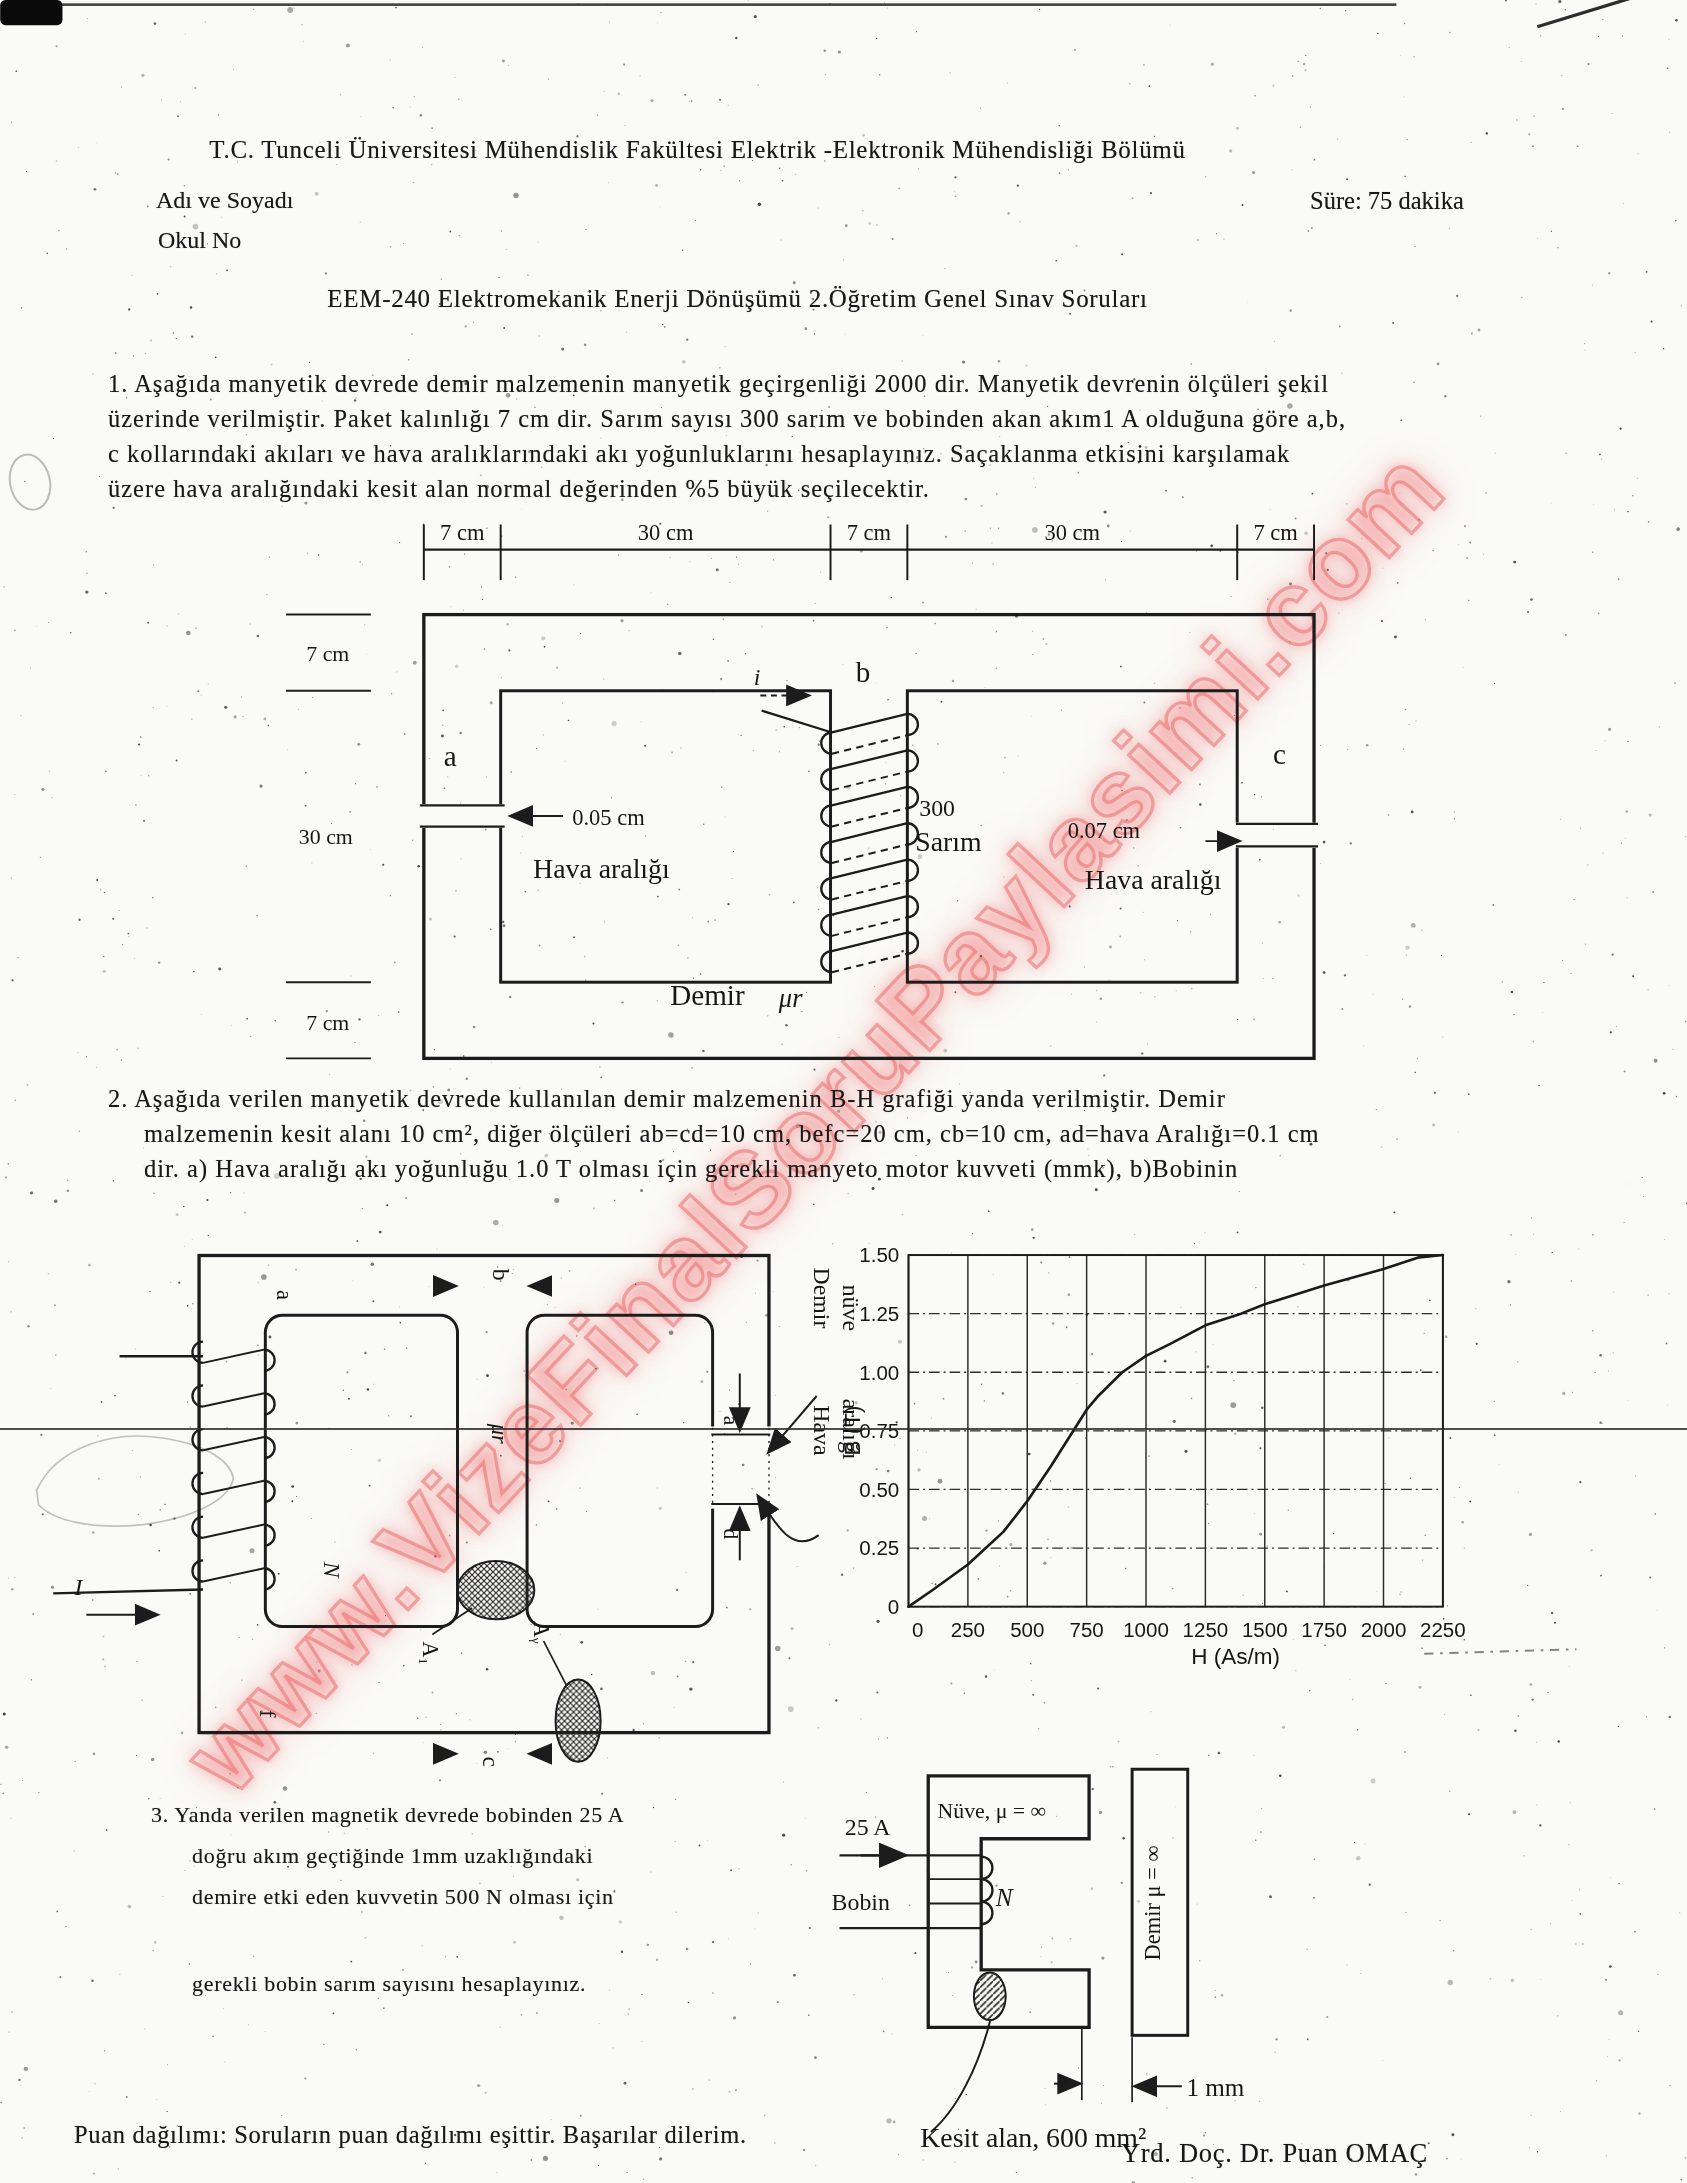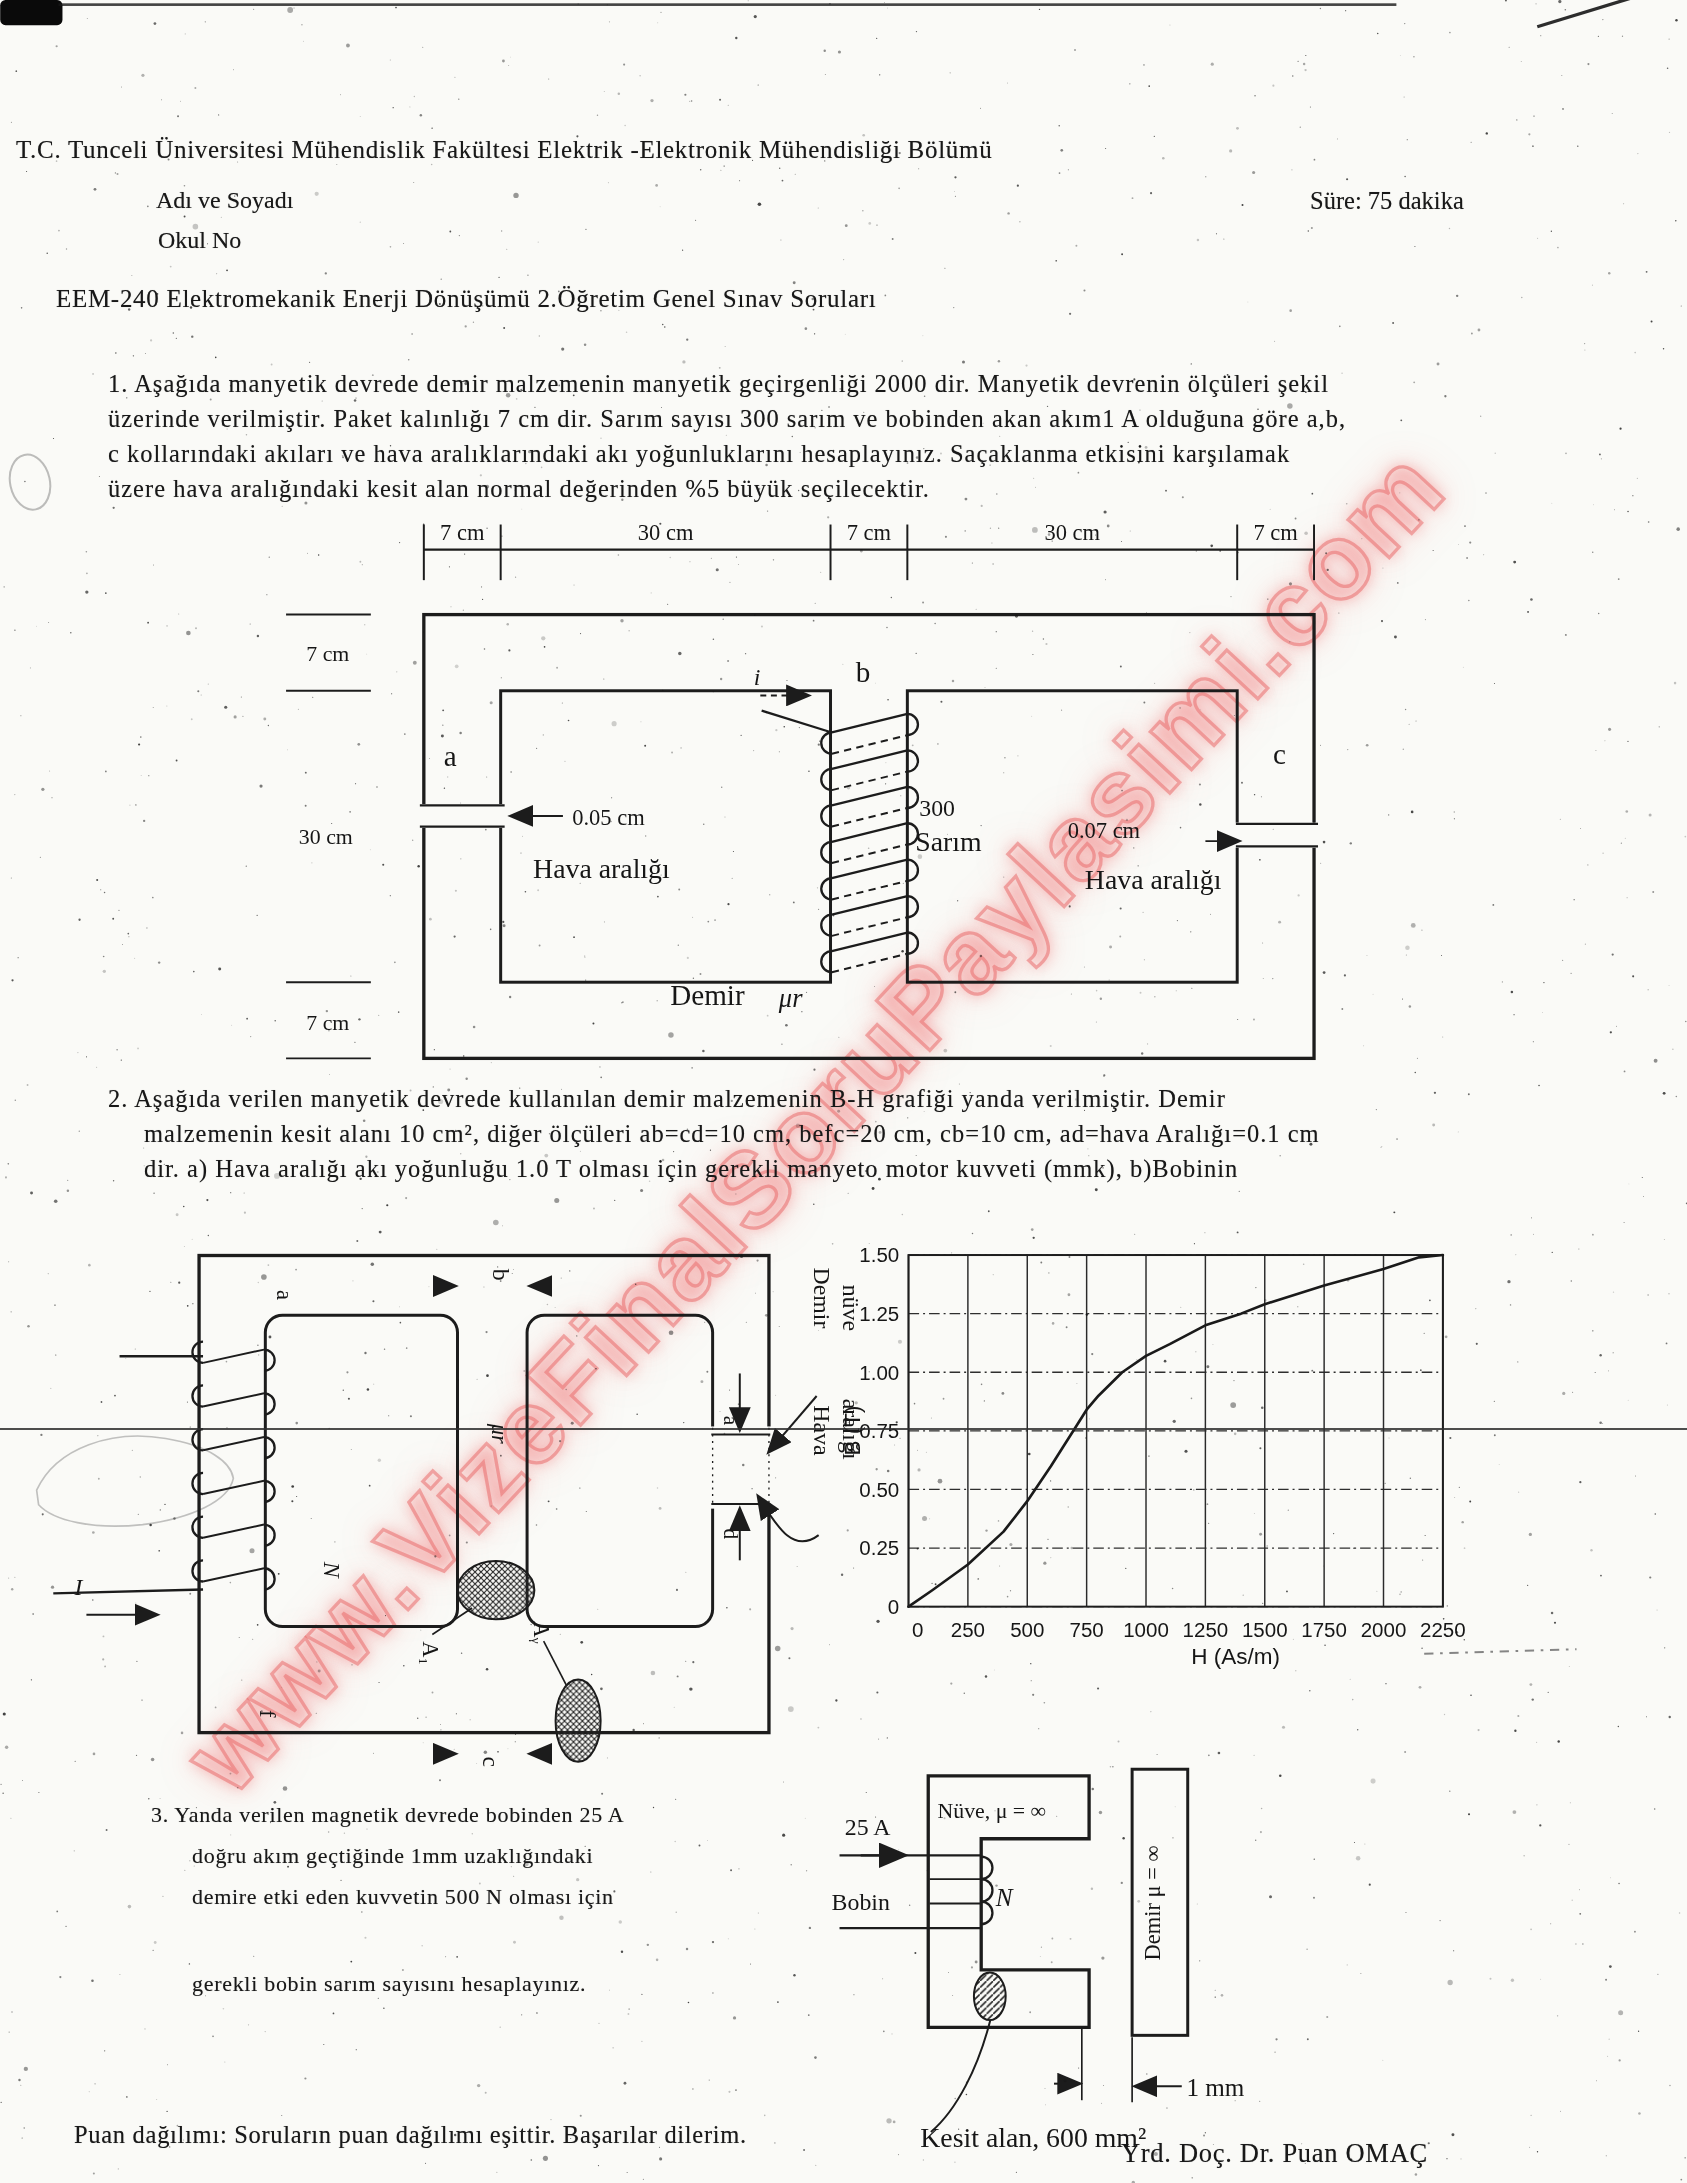--- a/index.html
+++ b/index.html
@@ -1,19 +1,19 @@
 <!DOCTYPE html>
 <html style="font-size:10.6px"><head>
 <meta charset="utf-8">
 <style>
   html,body{margin:0;padding:0;width:1688px;height:2183px;overflow:hidden;}
   body{background:#efefed;}
   #page{position:relative;width:1688px;height:2183px;background:#fafaf7;font-family:"Liberation Serif",serif;color:#181818;}
   .txt{position:absolute;white-space:nowrap;z-index:10;text-shadow:0 0 0.7px rgba(25,25,25,.45);}
-  .center{left:16px;width:1379px;text-align:left;}
+  .center{left:8px;width:1379px;text-align:center;}
   .para{position:absolute;z-index:10;}
   .para div{white-space:nowrap;text-shadow:0 0 0.7px rgba(25,25,25,.4);}
   .q{font-size:24.5px;line-height:35px;letter-spacing:1px;}
   .q3{font-size:22px;line-height:41px;letter-spacing:0.7px;}
   .indent{padding-left:36px;}
   .figsvg{position:absolute;z-index:12;}
   svg text{fill:#161616;}
   svg .ln{stroke:#1c1c1c;fill:none;}
   .watermark{position:absolute;left:-378px;top:1060px;width:2385px;text-align:center;white-space:nowrap;
     transform:rotate(-47deg);transform-origin:center;z-index:4;

